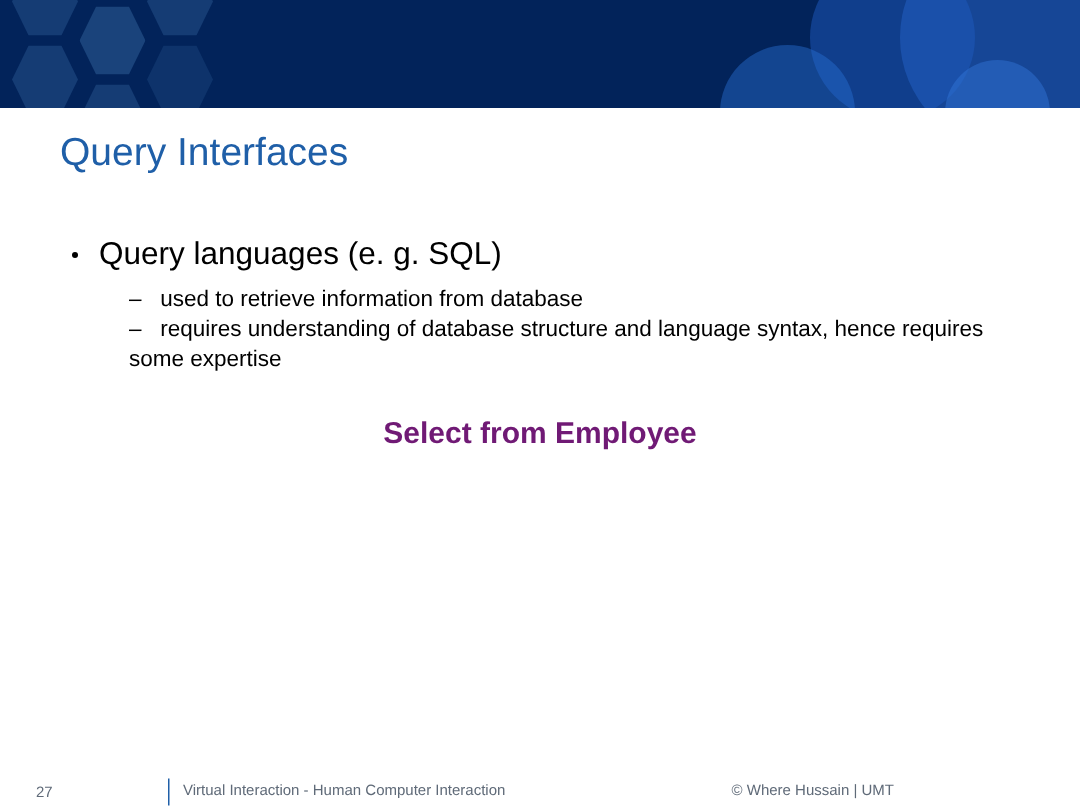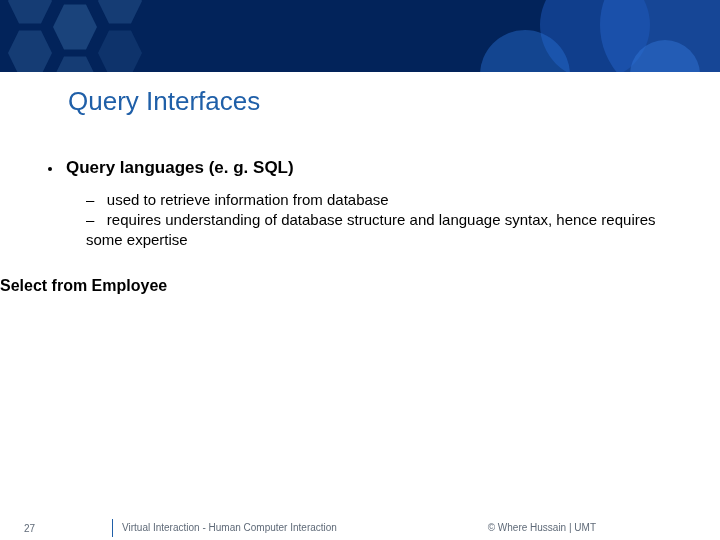--- a/index.html
+++ b/index.html
@@ -37,29 +37,27 @@
     position: absolute;
     border-radius: 50%;
   }
   .title {
     position: absolute;
     left: 40px;
     top: 86px;
     font-size: 26px;
     font-weight: 400;
     color: #1f5fa8;
-    margin-left: 28px;
   }
   .topic {
     position: absolute;
     left: 48px;
     top: 158px;
-    font-size: 17px;
+    font-size: 21px;
     color: #000;
-    font-weight: bold;
   }
   .bullet-dot {
     display: inline-block;
     width: 4px;
     height: 4px;
     background: #000;
     border-radius: 50%;
     vertical-align: middle;
     margin-right: 14px;
   }
@@ -71,24 +69,24 @@
     line-height: 1.3;
     right: 40px;
   }
   .sub1 { top: 190px; }
   .sub2 { top: 210px; }
   .code {
     position: absolute;
     left: 0;
     right: 0;
     top: 276px;
-    text-align: left;
-    font-size: 16px;
+    text-align: center;
+    font-size: 20px;
     font-weight: 700;
-    color: #000000;
+    color: #701a75;
     line-height: 1.3;
   }
   .footer {
     position: absolute;
     left: 0;
     bottom: 0;
     width: 612px;
     height: 26px;
   }
   .page-num {

